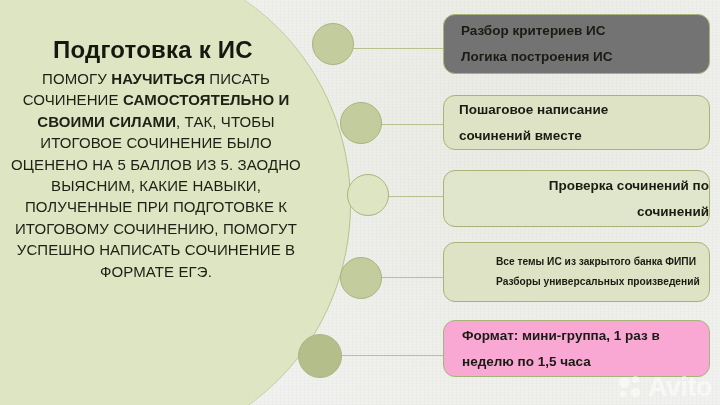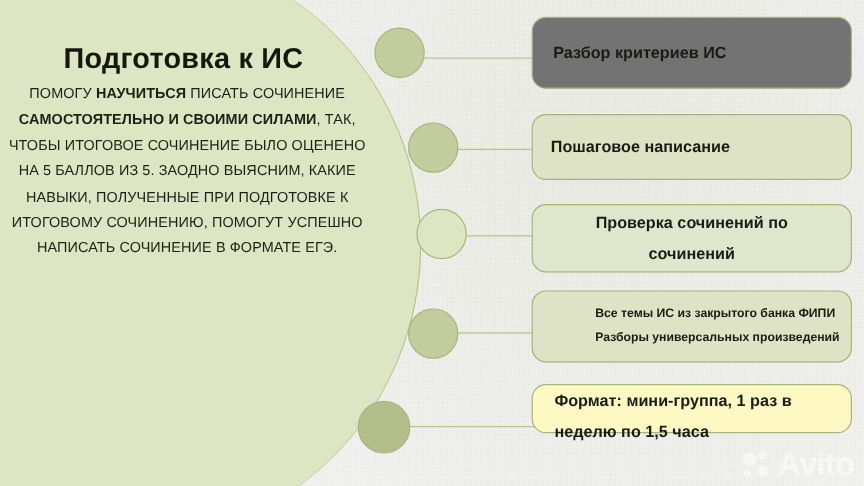--- a/index.html
+++ b/index.html
@@ -94,21 +94,21 @@
     color: #16180f;
     letter-spacing: 0.2px;
     margin-left: 25px;
   }
   .body-text {
     position: absolute;
     left: 4px;
     top: 68px;
     width: 304px;
     text-align: center;
-    font-size: 12px;
+    font-size: 15px;
     line-height: 21.4px;
     color: #1d2014;
     letter-spacing: 0.1px;
   }
   .body-text b { font-weight: bold; }
 
   
   .watermark {
     position: absolute;
     right: 8px;
@@ -164,37 +164,39 @@
   <div class="node" style="left:298px; top:334px; width:44px; height:44px; background:#b4be8b;"></div>
 
   <div class="title">Подготовка к ИС</div>
 
   <div class="body-text">
     <span>ПОМОГУ </span><b>НАУЧИТЬСЯ</b><span> ПИСАТЬ СОЧИНЕНИЕ </span><b>САМОСТОЯТЕЛЬНО И СВОИМИ СИЛАМИ</b><span>, ТАК, ЧТОБЫ ИТОГОВОЕ СОЧИНЕНИЕ БЫЛО ОЦЕНЕНО НА 5 БАЛЛОВ ИЗ 5. ЗАОДНО ВЫЯСНИМ, КАКИЕ НАВЫКИ, ПОЛУЧЕННЫЕ ПРИ ПОДГОТОВКЕ К ИТОГОВОМУ СОЧИНЕНИЮ, ПОМОГУТ УСПЕШНО НАПИСАТЬ СОЧИНЕНИЕ В ФОРМАТЕ ЕГЭ.</span>
   </div>
 
   <div class="box box-lg align-left" style="left:443px; top:14px; width:267px; height:60px; padding-left:17px; background:#737373;">
     <div class="box-line">Разбор критериев ИС</div>
+    <div class="box-line">Логика построения ИС</div>
   </div>
 
   <div class="box box-lg align-left" style="left:443px; top:95px; width:267px; height:55px; padding-left:15px; background:#dde3c4;">
     <div class="box-line">Пошаговое написание</div>
-  </div>
-
-  <div class="box box-lg align-center" style="left:443px; top:170px; width:267px; height:57px; background:#e0e6cb;">
+    <div class="box-line">сочинений вместе</div>
+  </div>
+
+  <div class="box box-lg align-center" style="left:443px; top:170px; width:267px; height:57px; background:#e0e6cb;align-items:flex-end;">
     <div class="box-line">Проверка сочинений по</div>
     <div class="box-line">сочинений</div>
   </div>
 
   <div class="box box-sm align-left" style="left:443px; top:242px; width:267px; height:60px; padding-left:20px; background:#dde3c4;">
     <div class="box-line">Все темы ИС из закрытого банка ФИПИ</div>
     <div class="box-line">Разборы универсальных произведений</div>
   </div>
 
-  <div class="box box-lg align-left" style="left:443px; top:320px; width:267px; height:41px; padding-left:18px; background:#fef9c3;justify-content:space-between;">
+  <div class="box box-lg align-left" style="left:443px; top:320px; width:267px; height:57px; padding-left:18px; background:#f9a8d4;">
     <div class="box-line">Формат: мини-группа, 1 раз в</div>
     <div class="box-line">неделю по 1,5 часа</div>
   </div>
 
   <div class="watermark">
     <div class="wm-dots">
       <i class="wm-d1"></i>
         <i class="wm-d2"></i>
         <i class="wm-d3"></i>
         <i class="wm-d4"></i>

